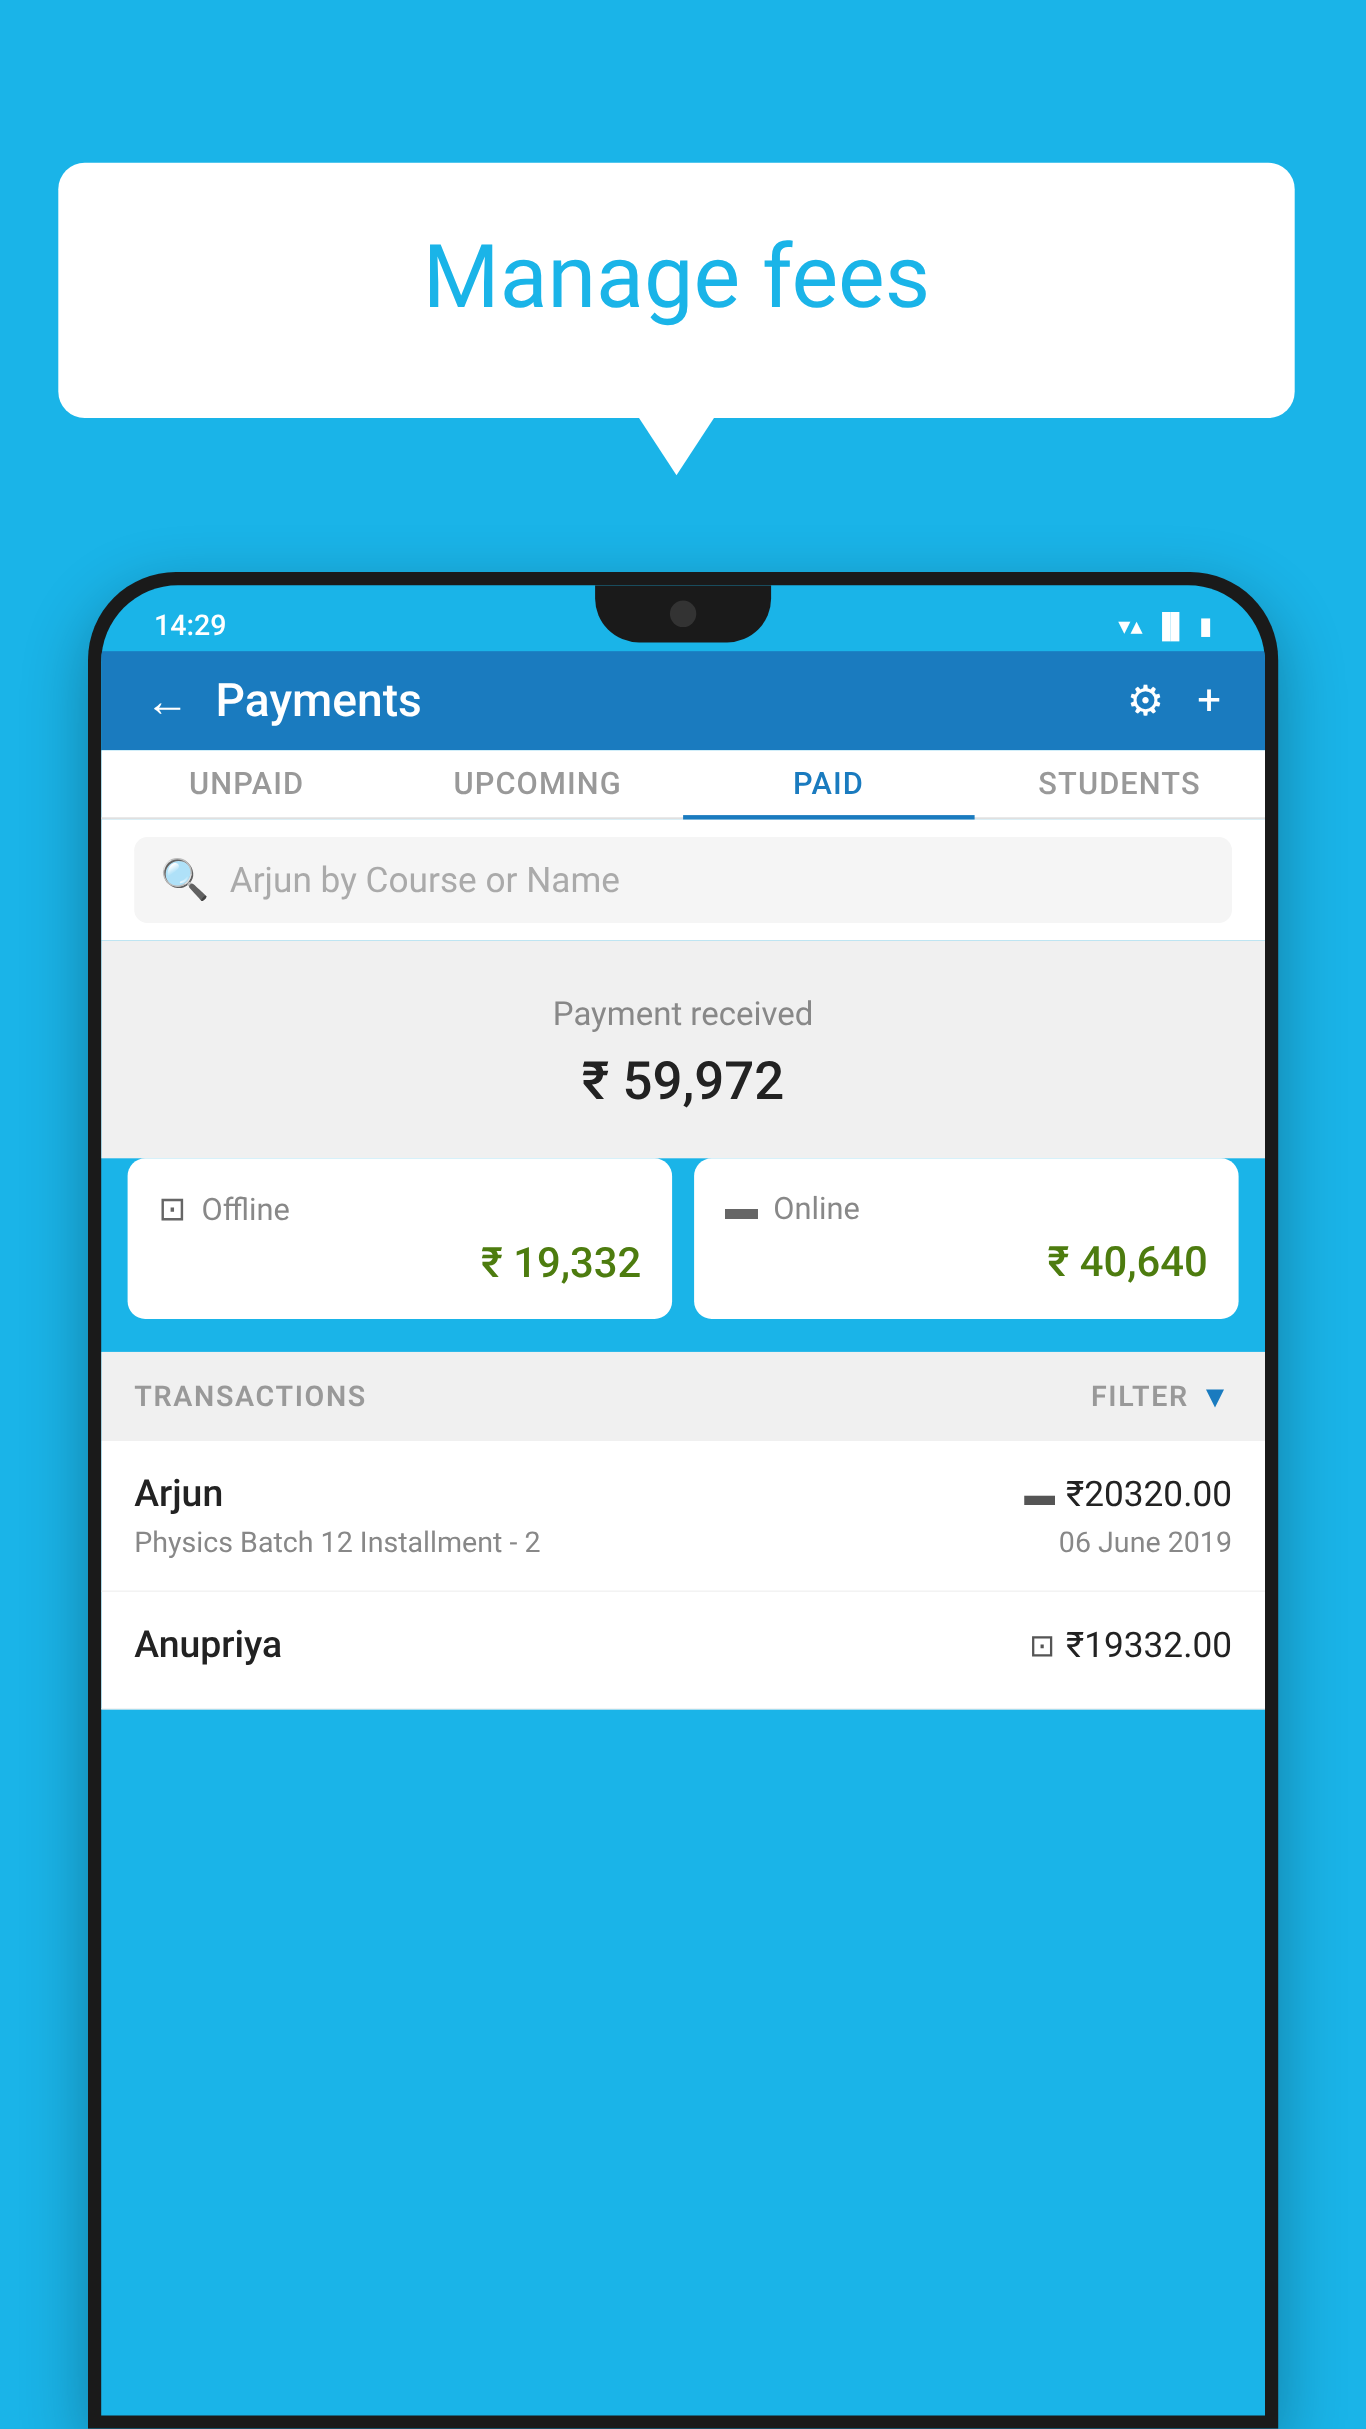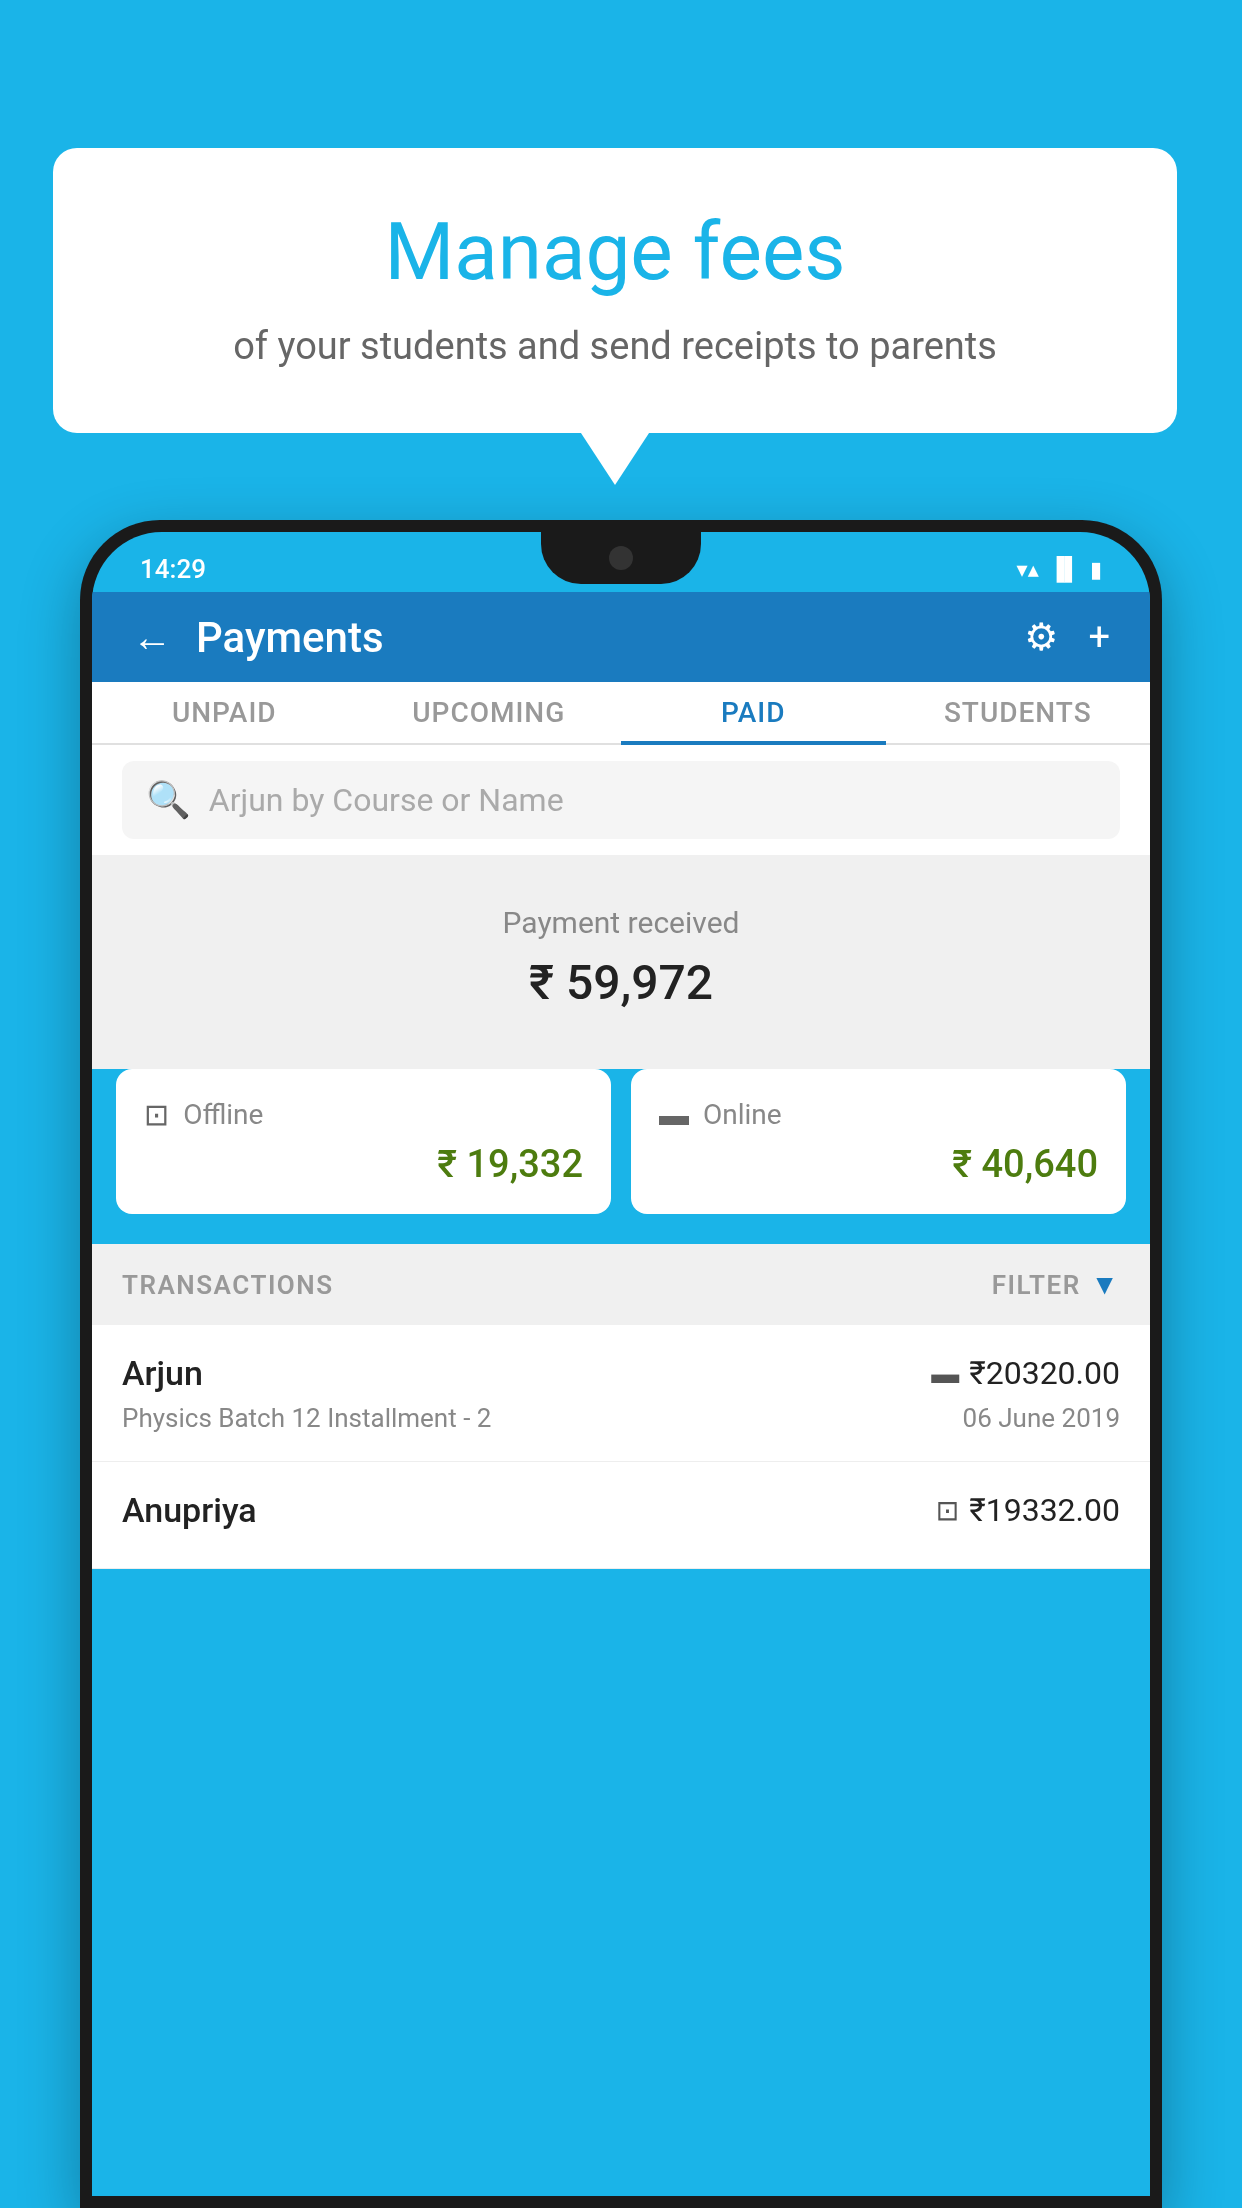--- a/index.html
+++ b/index.html
@@ -220,21 +220,21 @@
     }
 
     .search-placeholder {
       color: #aaa;
       font-size: 32px;
     }
 
     
     .payment-received {
       background: #f0f0f0;
-      padding: 50px 0 58px;
+      padding: 50px 0 42px;
       text-align: center;
     }
 
     .payment-label {
       font-size: 30px;
       color: #888;
       margin-bottom: 14px;
     }
 
     .payment-amount {
@@ -372,21 +372,20 @@
       font-size: 28px;
       color: #555;
     }
   </style>
 </head>
 <body>
 
 <div class="speech-bubble-container">
   <div class="speech-bubble">
     <div class="bubble-title">Manage fees</div>
-    <div class="bubble-subtitle">of your students and send receipts to parents</div>
   </div>
 </div>
 
 <div class="phone-frame">
   <div class="phone-inner">
 
     <div class="notch">
       <div class="camera-dot"></div>
     </div>
 

